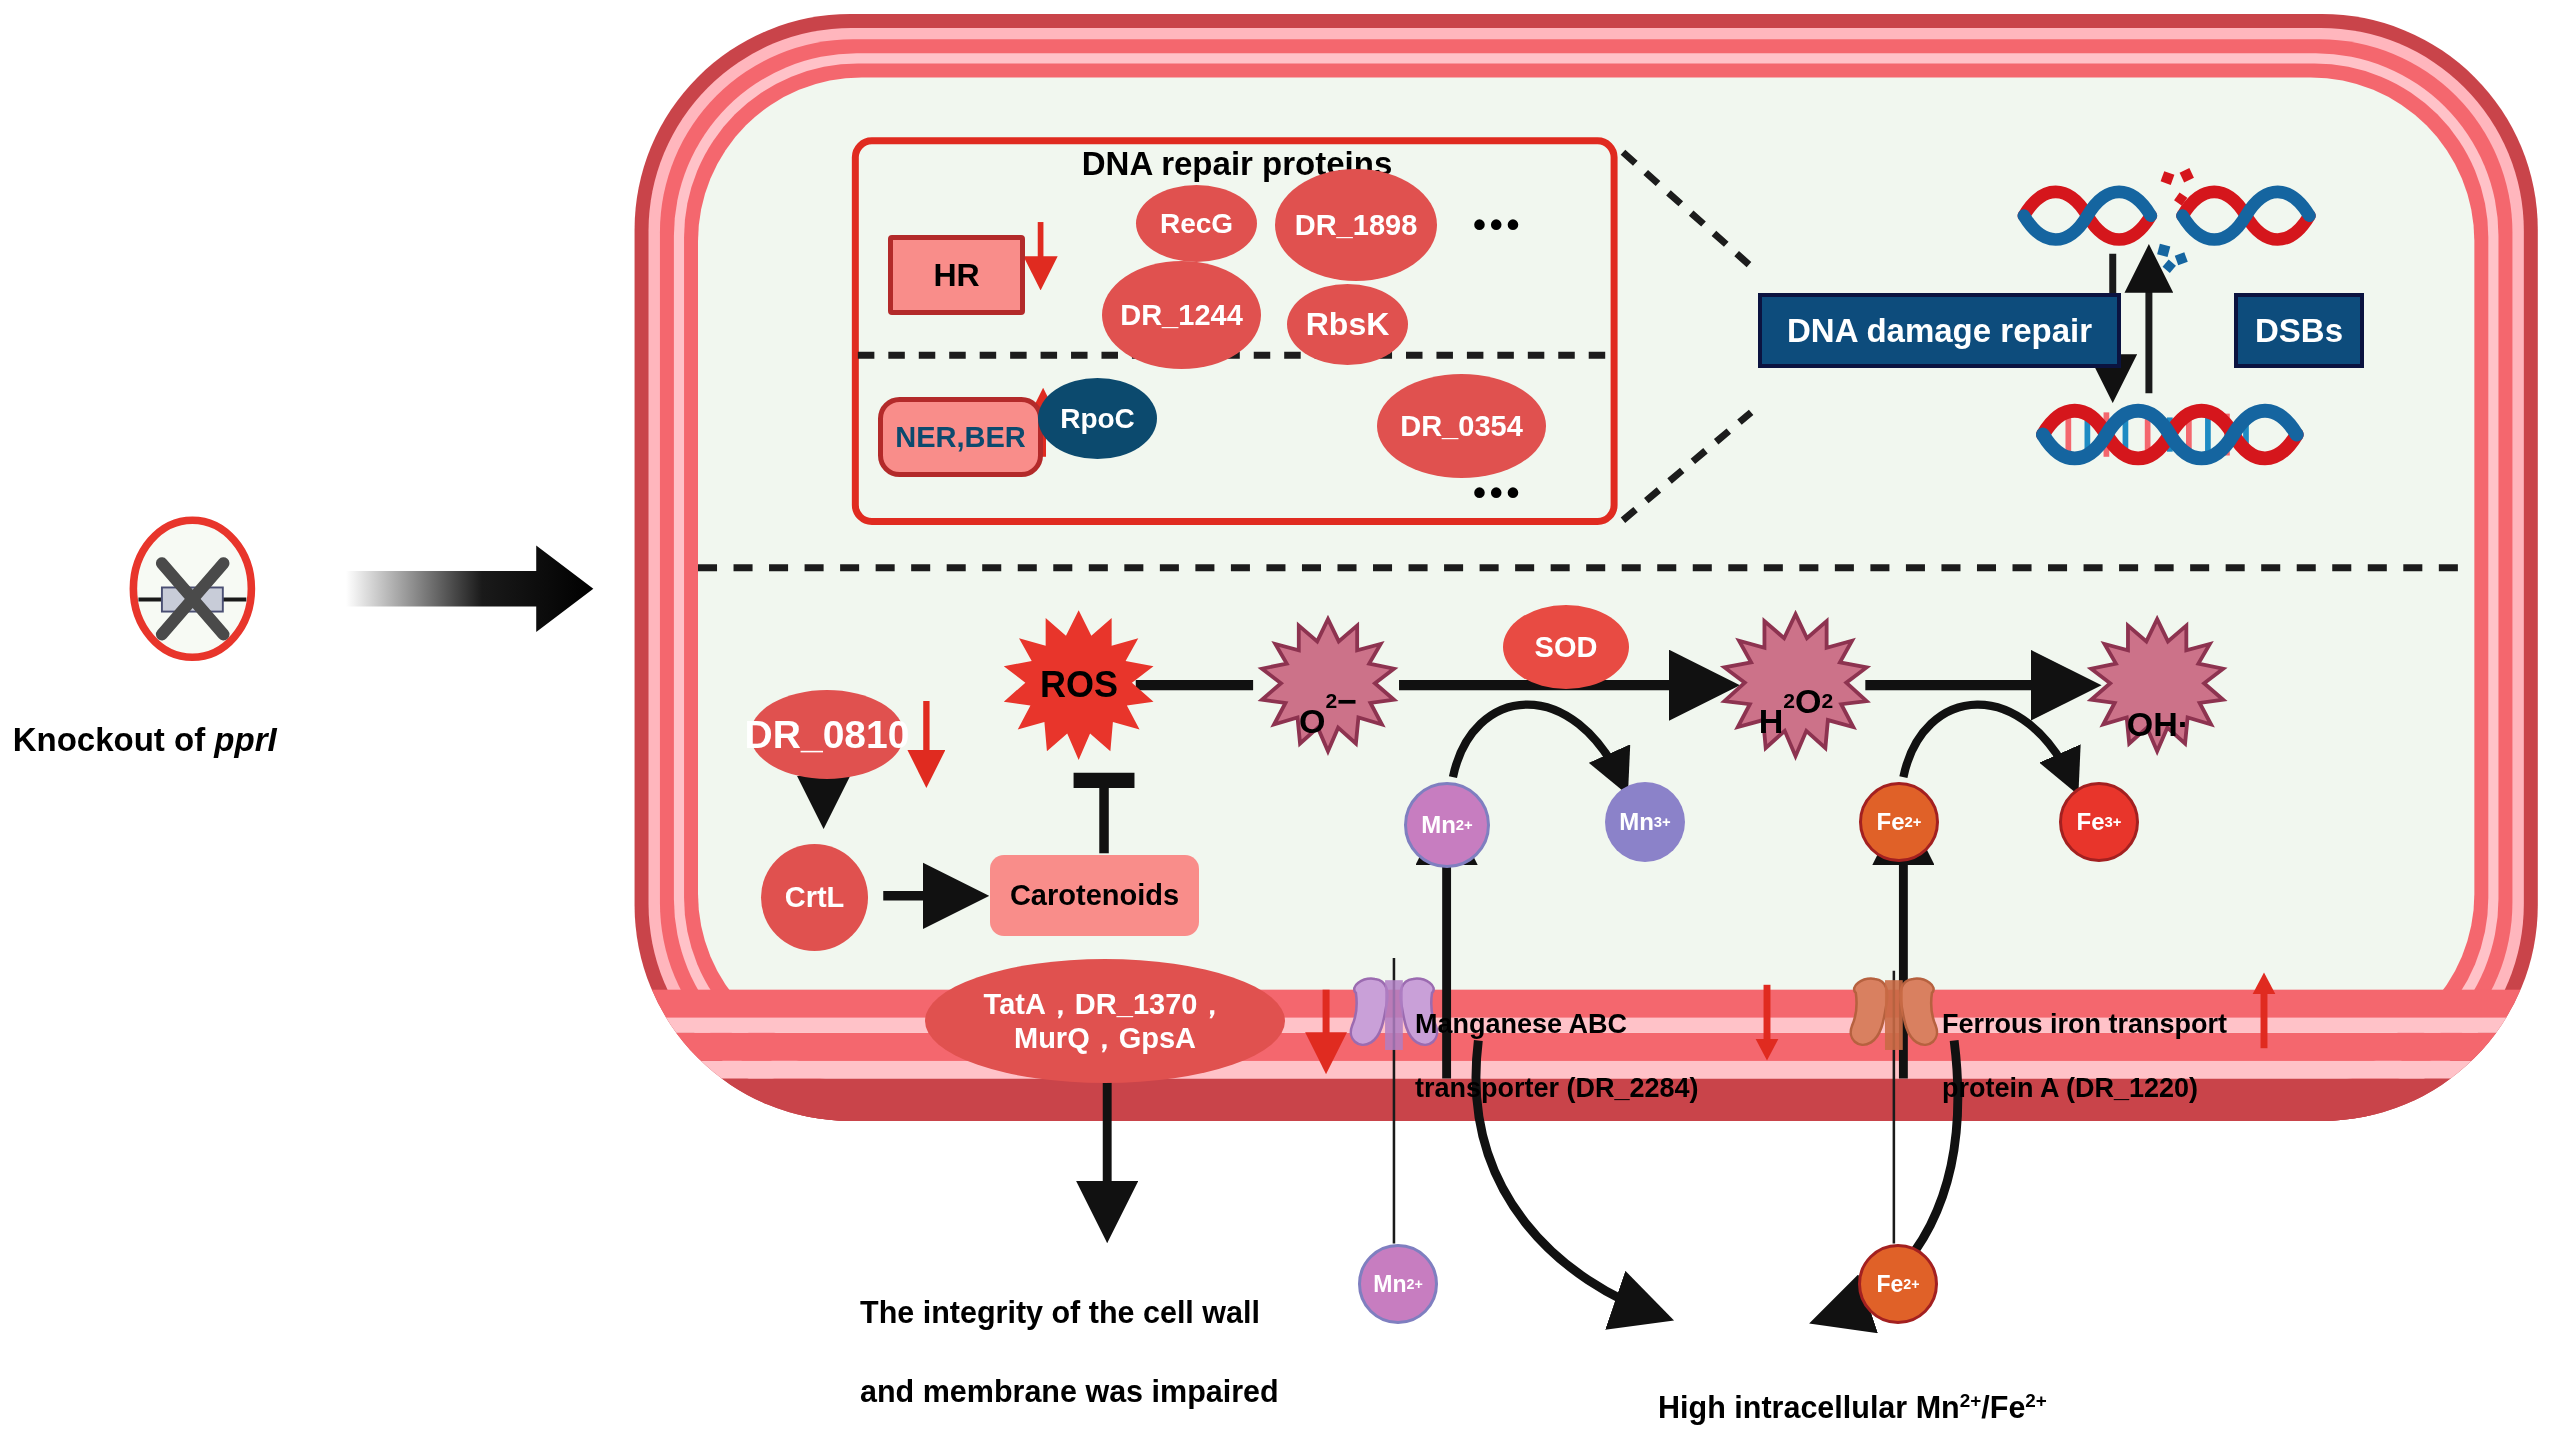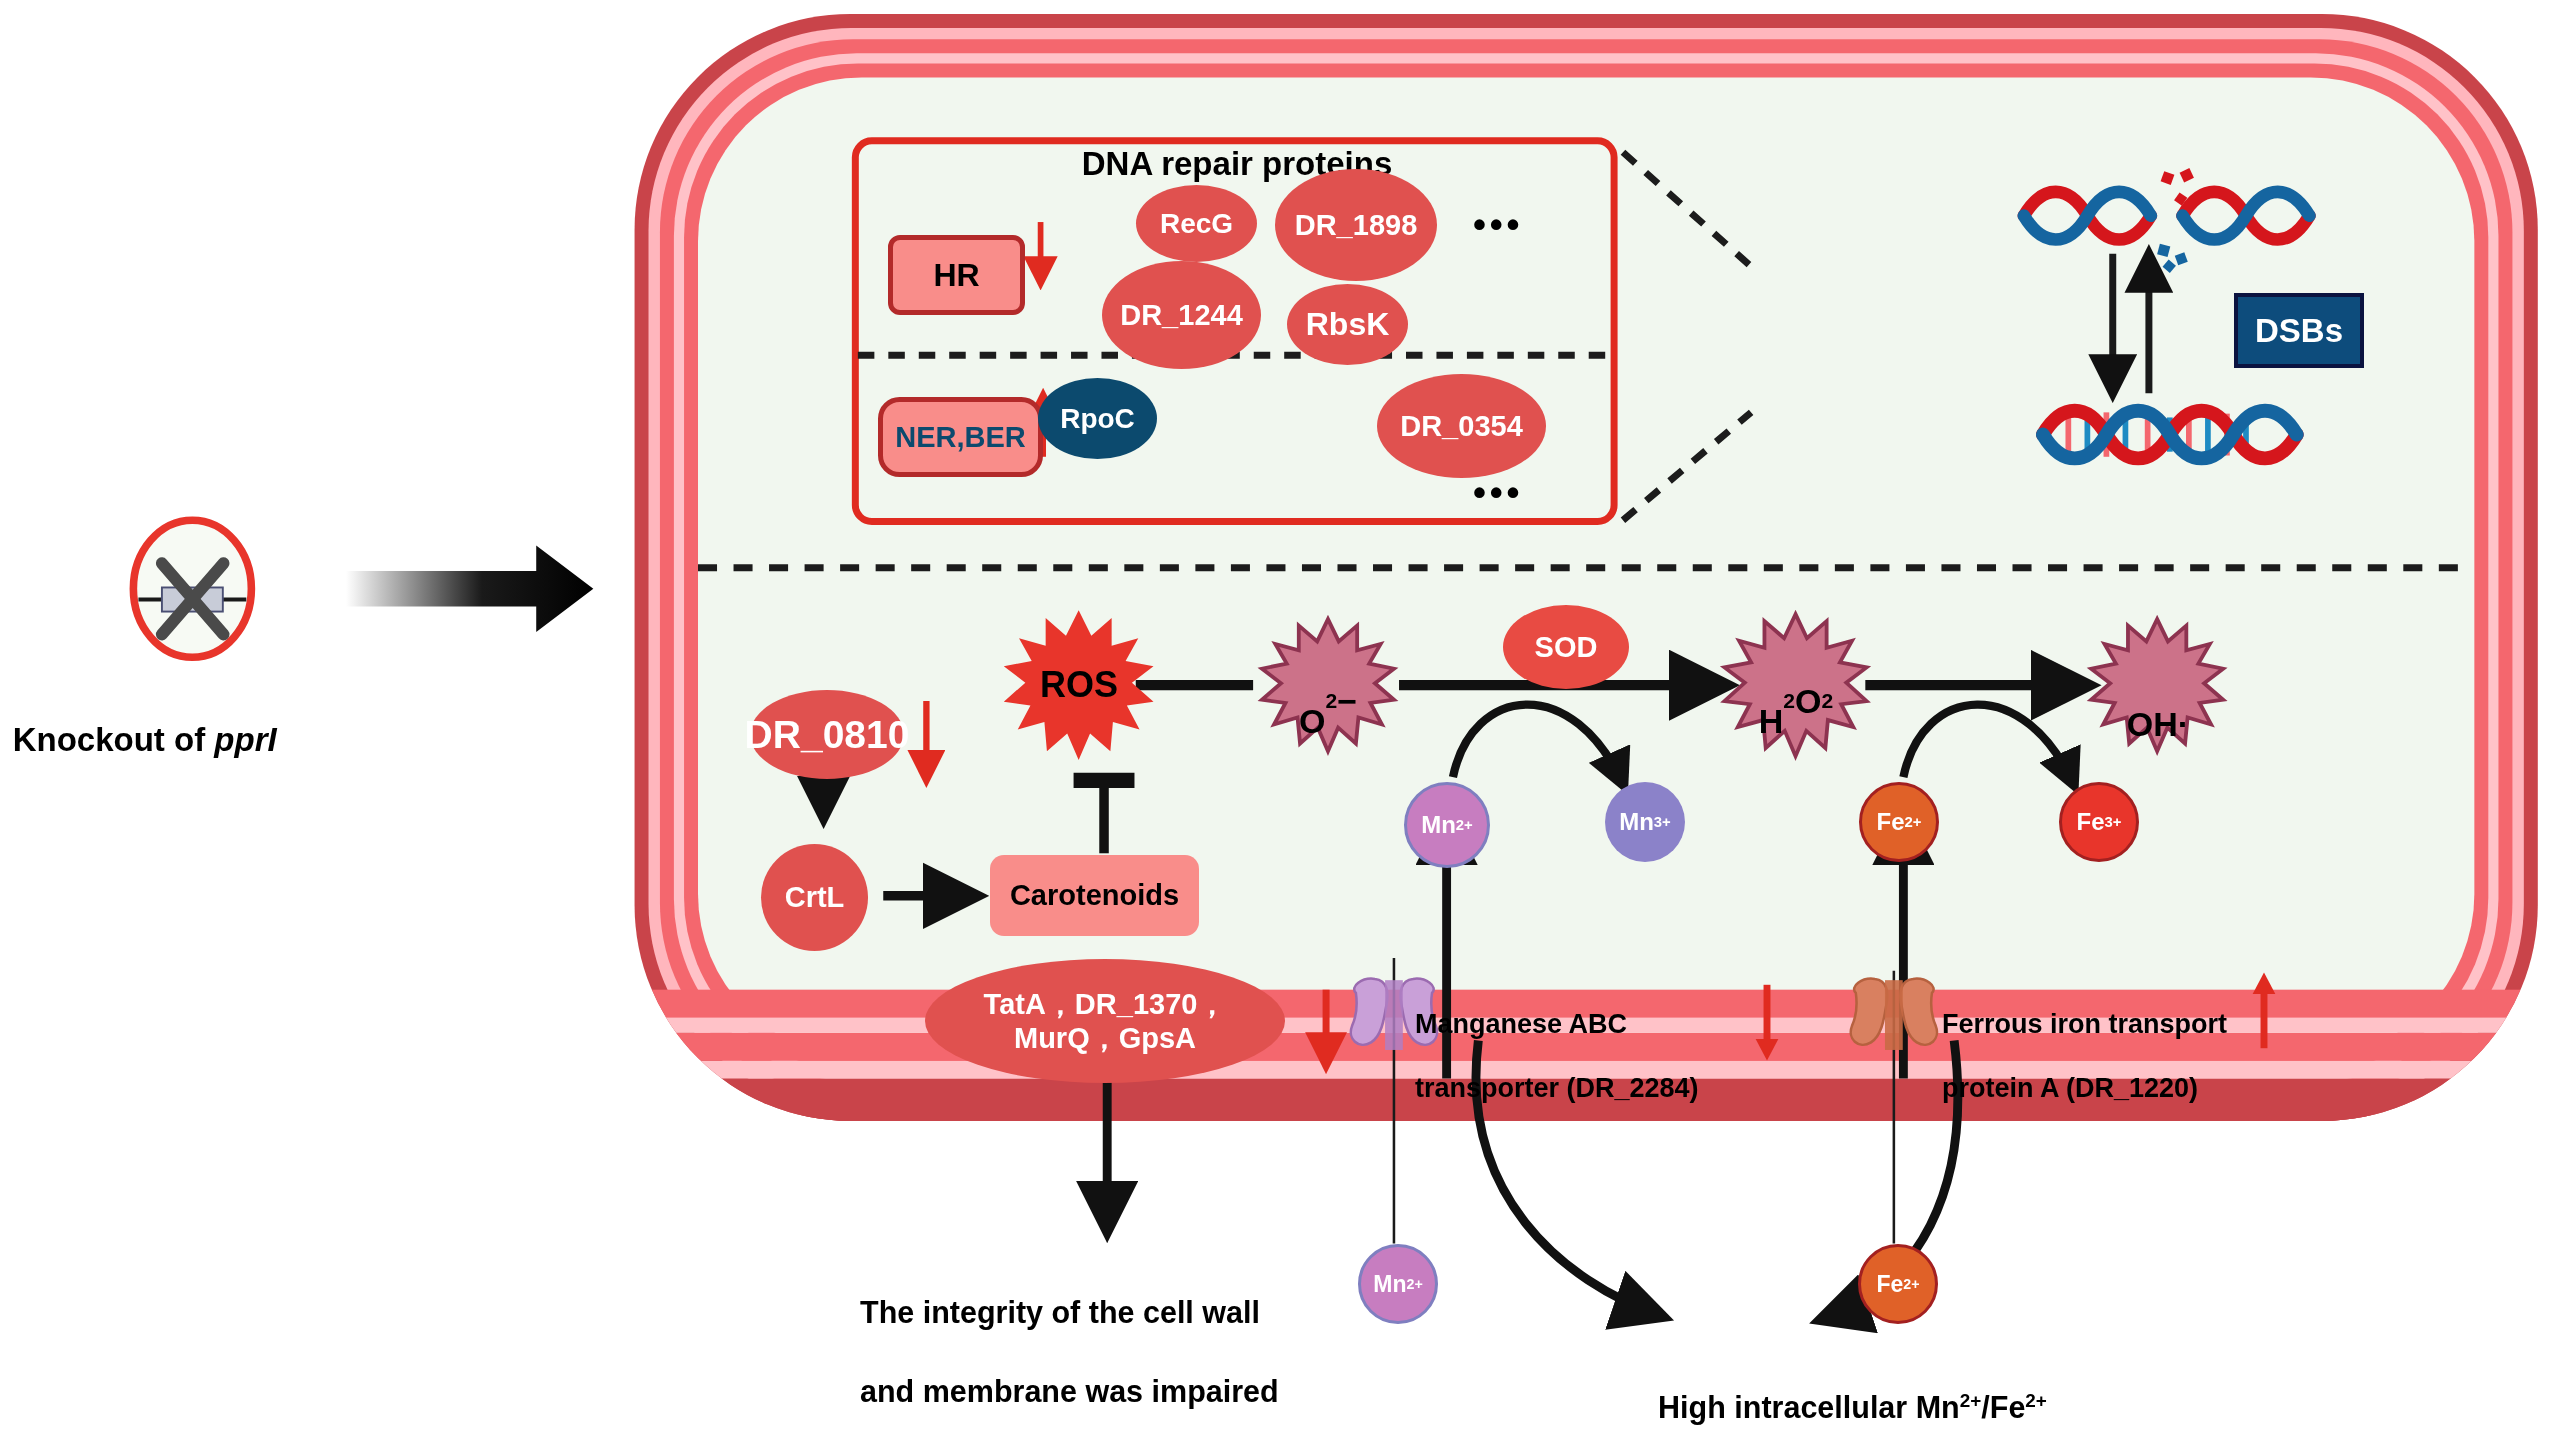--- a/index.html
+++ b/index.html
@@ -185,40 +185,43 @@
       <rect x="-14" y="-40" width="28" height="110" fill="#c96a45" opacity="0.9"></rect>
     </g>
   </svg>
 
   <div class="lbl" style="left:12.7px;top:682px;width:393px;font-size:33px;">
     <span>Knockout of </span><i>pprI</i>
   </div>
 
   <div class="lbl ctr" style="left:939px;top:145px;width:596px;font-size:33px;justify-content:center;">DNA repair proteins</div>
 
-  <div style="position:absolute;left:888px;top:235px;width:127px;height:70px;border-radius:12px;
+  <div style="position:absolute;left:888px;top:235px;width:127px;height:70px;border-radius:4px;
               background:#f98d8a;border:5.7px solid #b32a2a;display:flex;align-items:center;justify-content:center;">
     <span style="font-size:32px;font-weight:bold;color:#000;">HR</span>
   </div>
 
   <div style="position:absolute;left:878px;top:397px;width:155px;height:70px;border-radius:21.6px;
               background:#f98d8a;border:5.7px solid #b32a2a;display:flex;align-items:center;justify-content:center;">
     <span style="font-size:29px;font-weight:bold;color:#0c4a6e;">NER,BER</span>
   </div>
 
   <div class="pill" style="left:1136px;top:185px;width:121px;height:77px;background:#e0514f;font-size:28px;">RecG</div>
   <div class="pill" style="left:1275px;top:169px;width:162px;height:112px;background:#e0514f;font-size:29px;">DR_1898</div>
   <div class="pill" style="left:1102px;top:261px;width:159px;height:108px;background:#e0514f;font-size:29px;">DR_1244</div>
   <div class="pill" style="left:1287px;top:284px;width:121px;height:81px;background:#e0514f;font-size:32px;">RbsK</div>
   <div class="lbl" style="left:1473px;top:203px;font-size:37px;letter-spacing:3.8px;">•••</div>
 
   <div class="pill" style="left:1038px;top:378px;width:119px;height:81px;background:#0c4a6e;font-size:28px;">RpoC</div>
   <div class="pill" style="left:1377px;top:374px;width:169px;height:104px;background:#e0514f;font-size:29px;">DR_0354</div>
   <div class="lbl" style="left:1473px;top:471px;font-size:37px;letter-spacing:3.8px;">•••</div>
 
+  <div class="navy" style="left:1758px;top:293px;width:355px;height:67px;font-size:33px;">
+    <span>DNA damage repair</span>
+  </div>
   <div class="navy" style="left:2234px;top:293px;width:122px;height:67px;font-size:33px;">
     <span>DSBs</span>
   </div>
 
   <div class="pill" style="left:750px;top:690px;width:154px;height:89px;background:#e0514f;font-size:39px;">DR_0810</div>
 
   <div class="pill" style="left:761px;top:844px;width:107px;height:107px;background:#e0514f;font-size:29px;">CrtL</div>
 
   <div style="position:absolute;left:990px;top:855px;width:209px;height:81px;border-radius:14px;
               background:#f98d8a;display:flex;align-items:center;justify-content:center;">

